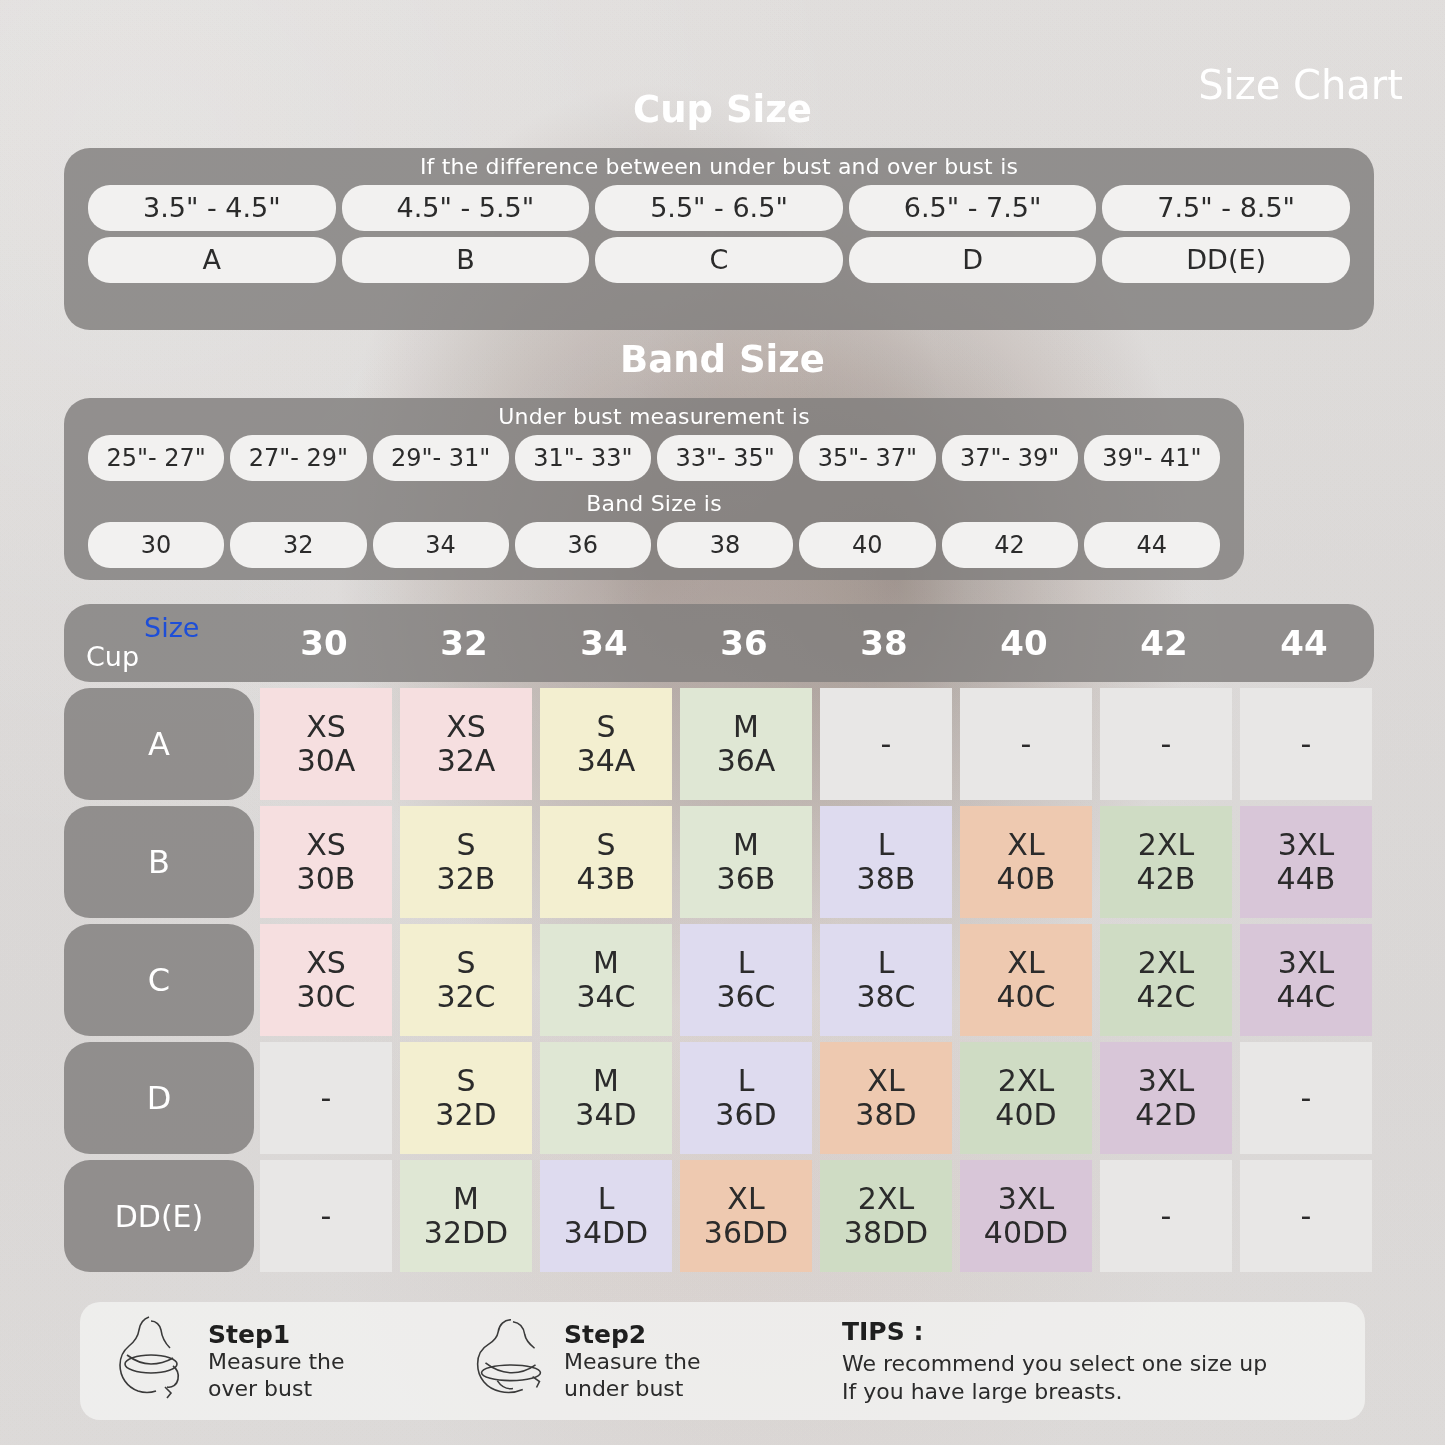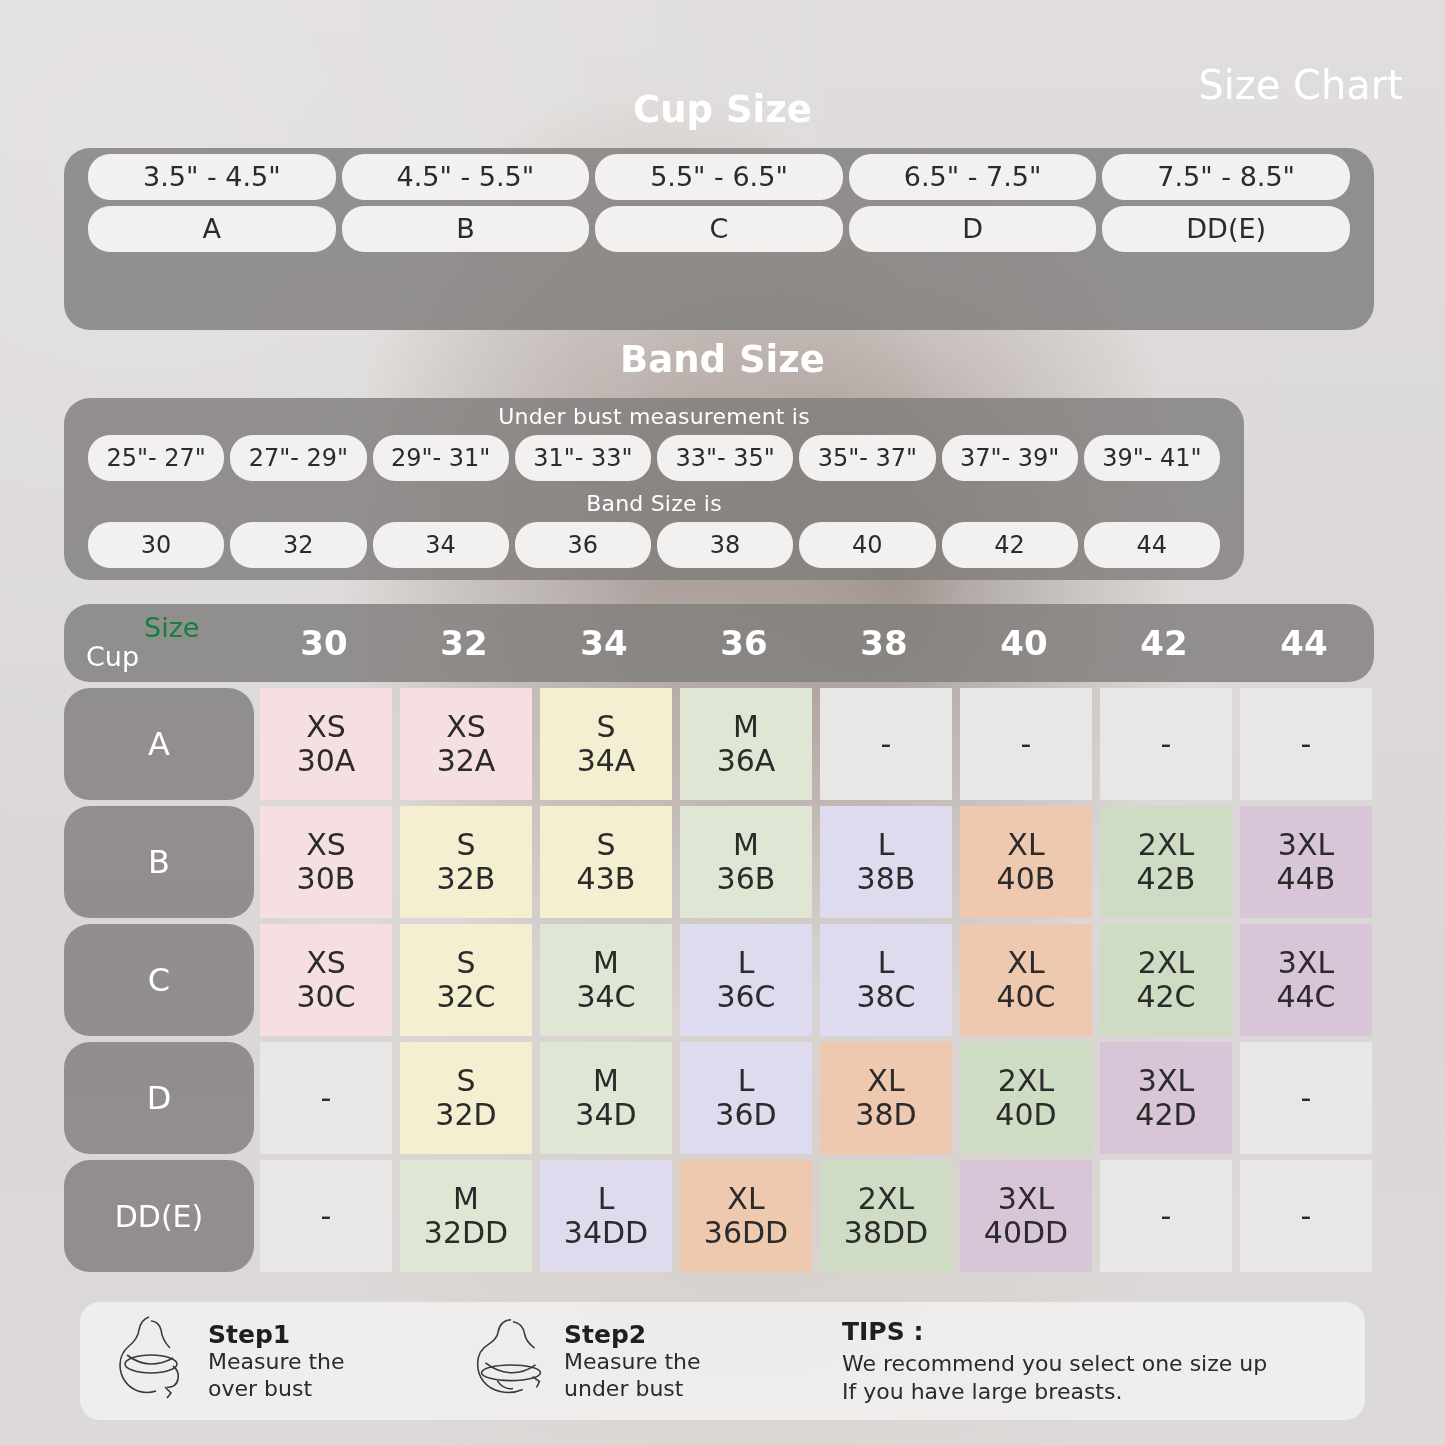--- a/index.html
+++ b/index.html
@@ -125,21 +125,21 @@
     position: absolute;
     left: 22px;
     bottom: 10px;
     color: #fff;
     font-size: 27px;
   }
   .corner .size {
     position: absolute;
     left: 80px;
     top: 8px;
-    color: #15803d;
+    color: #1d4ed8;
     font-size: 27px;
   }
   .m-head .hcell {
     flex: 1 1 0;
     text-align: center;
     color: #fff;
     font-size: 34px;
     font-weight: bold;
   }
   .m-row {
@@ -213,20 +213,21 @@
 </style>
 </head>
 <body>
 
 <div class="wrap">
   <div class="bg"></div>
 
   <div class="size-chart-title">Size Chart</div>
 
   <div class="panel" style="left:64px; top:148px; width:1310px; height:182px;">
+    <div class="sub-label" style="margin-top:6px;">If the  difference between under bust and over bust is</div>
     <div class="row" id="cup-ranges" style="margin-top:6px;">
         <div class="cell">3.5" -  4.5"</div>
         <div class="cell">4.5" -  5.5"</div>
         <div class="cell">5.5" -  6.5"</div>
         <div class="cell">6.5" -  7.5"</div>
         <div class="cell">7.5" -  8.5"</div>
       </div>
     <div class="row" id="cup-values" style="margin-top:6px;">
         <div class="cell">A</div>
         <div class="cell">B</div>

